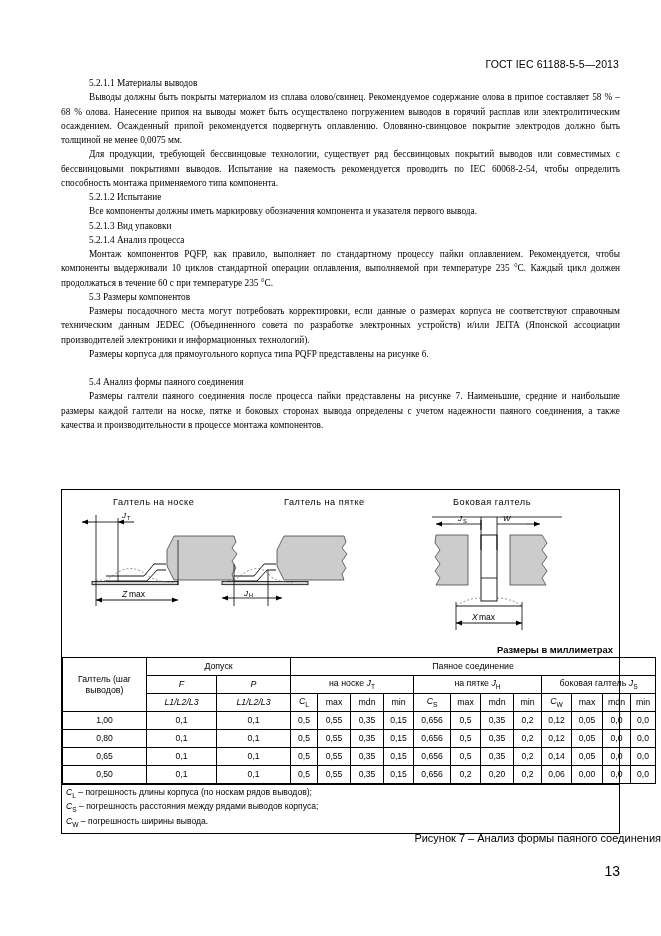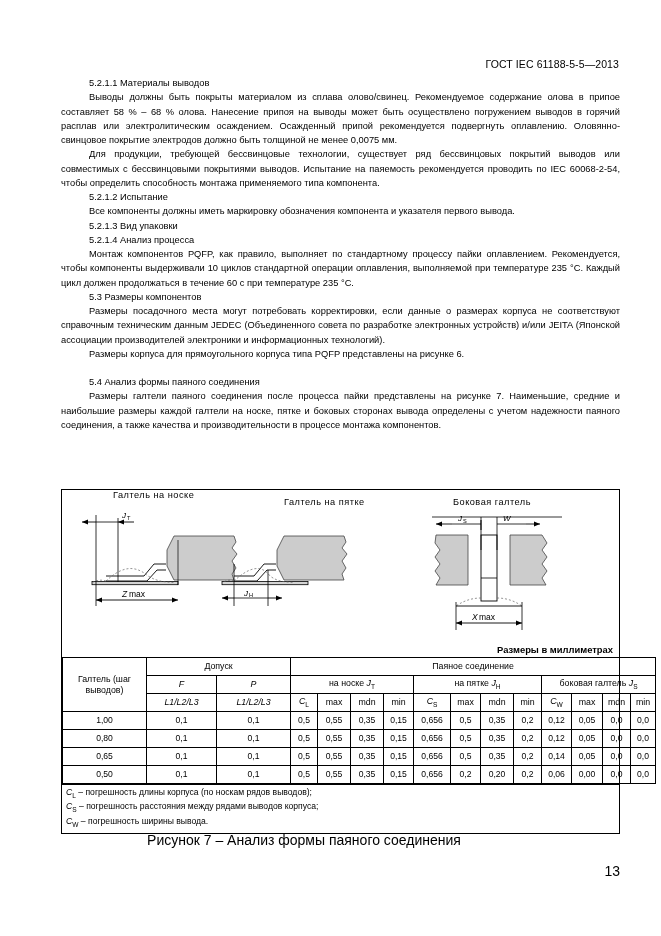--- a/index.html
+++ b/index.html
@@ -30,20 +30,21 @@
     letter-spacing: 0.1px;
     white-space: nowrap;
   }
   .body-text {
     position: absolute;
     left: 61px;
     top: 76px;
     width: 559px;
     font-size: 9.3px;
     line-height: 14.25px;
+    font-family: Liberation Serif, serif;
   }
   .body-text p {
     margin: 0;
     text-align: justify;
     text-indent: 28px;
   }
   .body-text p.nojust {
     text-align: left;
   }
   .body-text p.head {
@@ -69,21 +70,21 @@
     position: relative;
     height: 167px;
     width: 100%;
   }
   .panel-title {
     position: absolute;
     font-size: 9.2px;
     letter-spacing: 0.5px;
     white-space: nowrap;
   }
-  .pt1 { left: 51px;  top: 0; }
+  .pt1 { left: 51px;  top: 7px; }
   .pt2 { left: 222px; top: 7px; }
   .pt3 { left: 391px; top: 7px; }
   .mm-note {
     position: absolute;
     right: 6px;
     bottom: 2px;
     font-size: 9.4px;
     font-weight: bold;
     white-space: nowrap;
   }
@@ -123,23 +124,23 @@
   .notes div { margin: 0; }
   .notes .just {
     text-align: justify;
   }
   .spaced { letter-spacing: 2.2px; }
 
   .fig-caption {
     position: absolute;
     left: 0;
     top: 832px;
-    width: 608px;
-    text-align: center;
-    font-size: 14px;
+    width: 661px;
+    text-align: right;
+    font-size: 11px;
   }
   .page-num {
     position: absolute;
     right: 41px;
     top: 863px;
     font-size: 14px;
   }
 </style>
 </head>
 <body>

